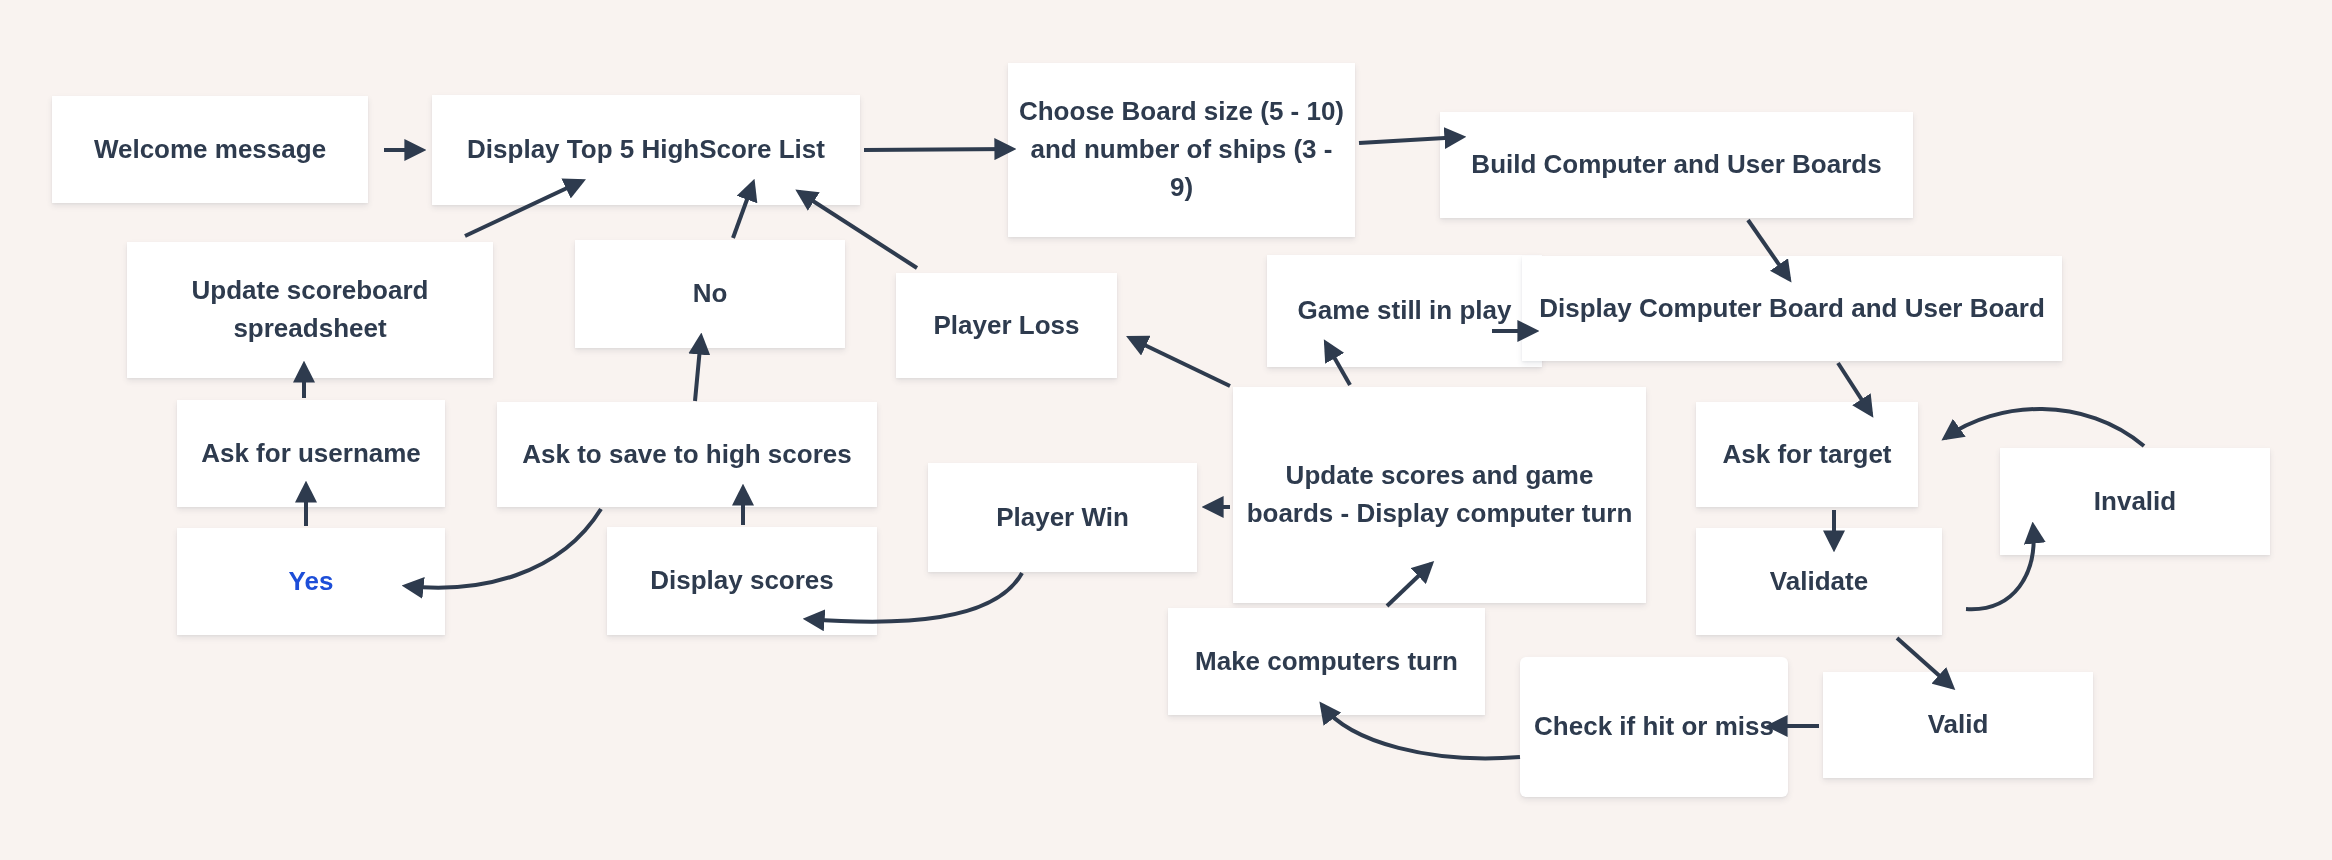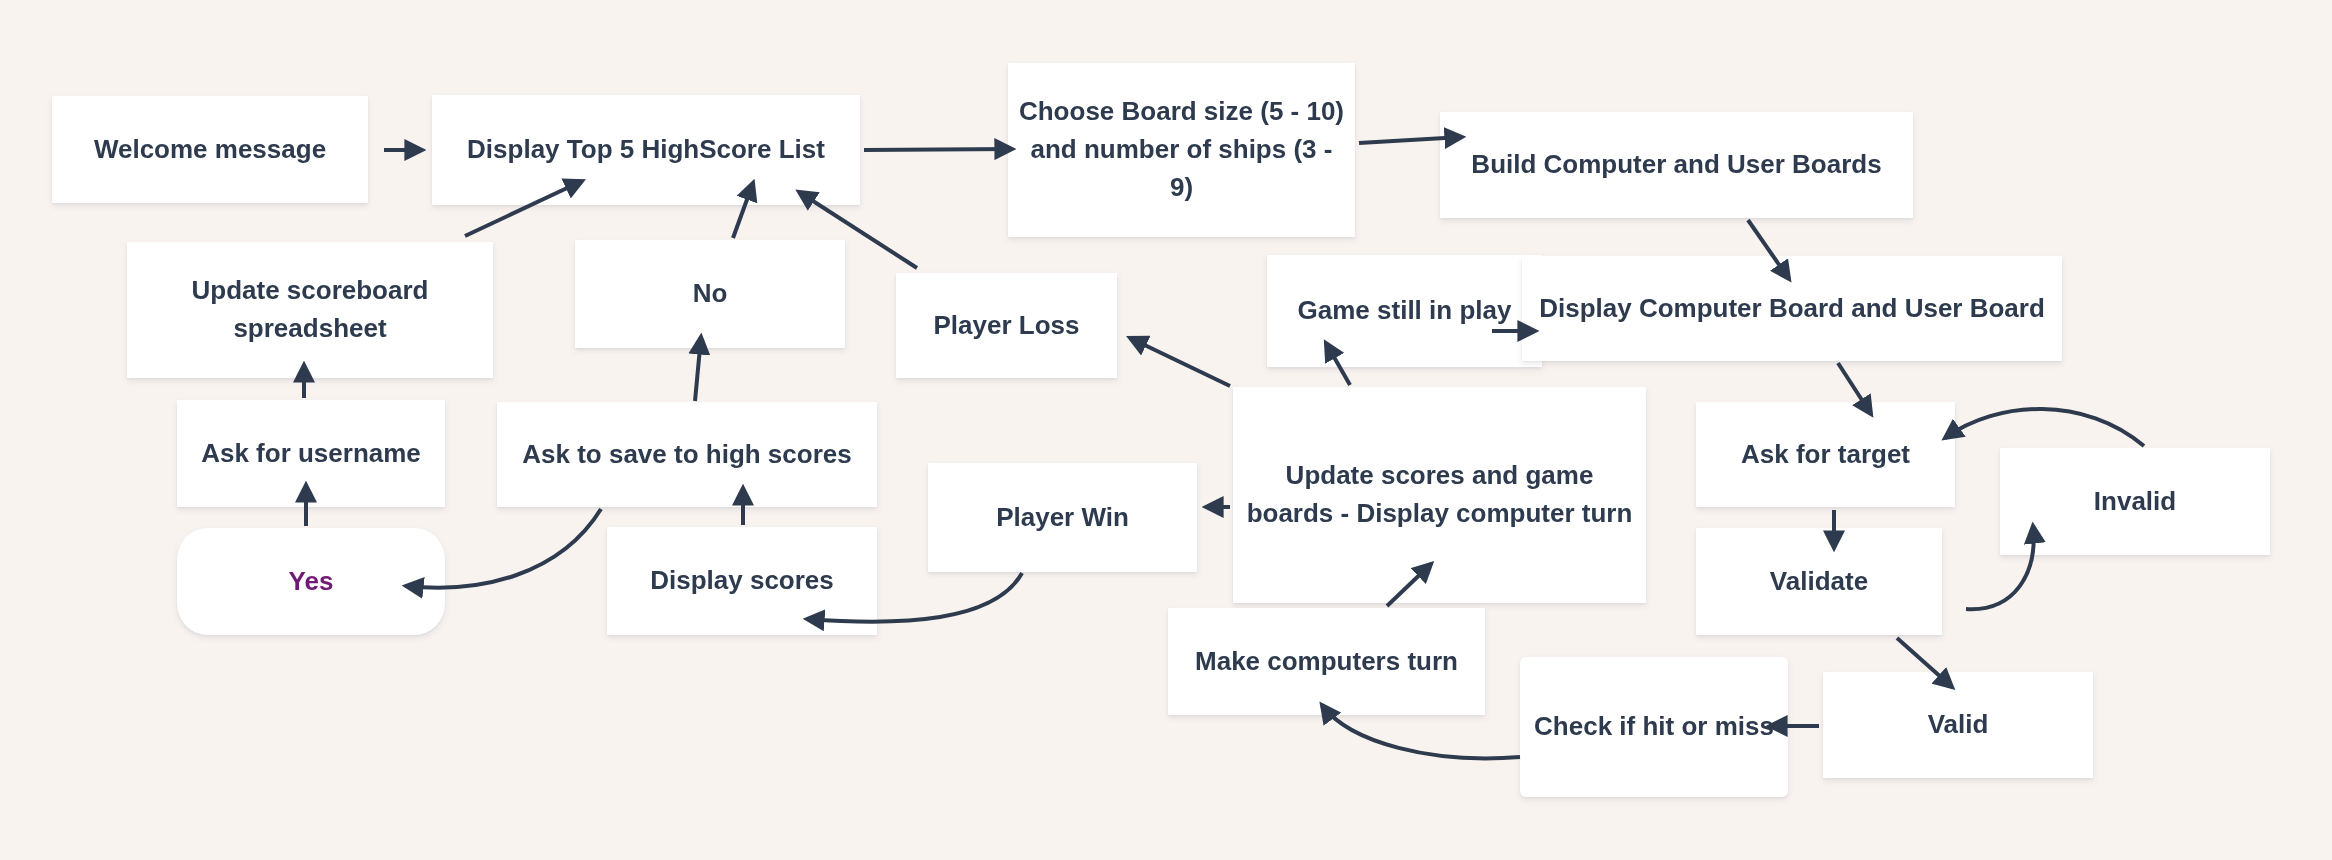--- a/index.html
+++ b/index.html
@@ -50,27 +50,27 @@
       </div>
       <div class="node" style="left: 177px; top: 400px; width: 268px; height: 107px; background: rgb(255, 255, 255); color: rgb(46, 59, 78);">
         <div class="para">Ask for username</div>
       </div>
       <div class="node" style="left: 497px; top: 402px; width: 380px; height: 105px; background: rgb(255, 255, 255); color: rgb(46, 59, 78);">
         <div class="para">Ask to save to high scores</div>
       </div>
       <div class="node" style="left: 1233px; top: 387px; width: 413px; height: 216px; background: rgb(255, 255, 255); color: rgb(46, 59, 78);">
         <div class="para">Update scores and game boards - Display computer turn</div>
       </div>
-      <div class="node" style="left: 1696px; top: 402px; width: 259px; height: 105px; background: rgb(255, 255, 255); color: rgb(46, 59, 78);">
+      <div class="node" style="left: 1696px; top: 402px; width: 222px; height: 105px; background: rgb(255, 255, 255); color: rgb(46, 59, 78);">
         <div class="para">Ask for target</div>
       </div>
       <div class="node" style="left: 2000px; top: 448px; width: 270px; height: 107px; background: rgb(255, 255, 255); color: rgb(46, 59, 78);">
         <div class="para">Invalid</div>
       </div>
-      <div class="node" style="left: 177px; top: 528px; width: 268px; height: 107px; background: rgb(255, 255, 255); color: #701a75; border-radius: 31px;">
+      <div class="node" style="left: 177px; top: 528px; width: 268px; height: 107px; background: rgb(255, 255, 255); color: #1d4ed8;">
         <div class="para">Yes</div>
       </div>
       <div class="node" style="left: 607px; top: 527px; width: 270px; height: 108px; background: rgb(255, 255, 255); color: rgb(46, 59, 78);">
         <div class="para">Display scores</div>
       </div>
       <div class="node" style="left: 928px; top: 463px; width: 269px; height: 109px; background: rgb(255, 255, 255); color: rgb(46, 59, 78);">
         <div class="para">Player Win</div>
       </div>
       <div class="node" style="left: 1696px; top: 528px; width: 246px; height: 107px; background: rgb(255, 255, 255); color: rgb(46, 59, 78);">
         <div class="para">Validate</div>

